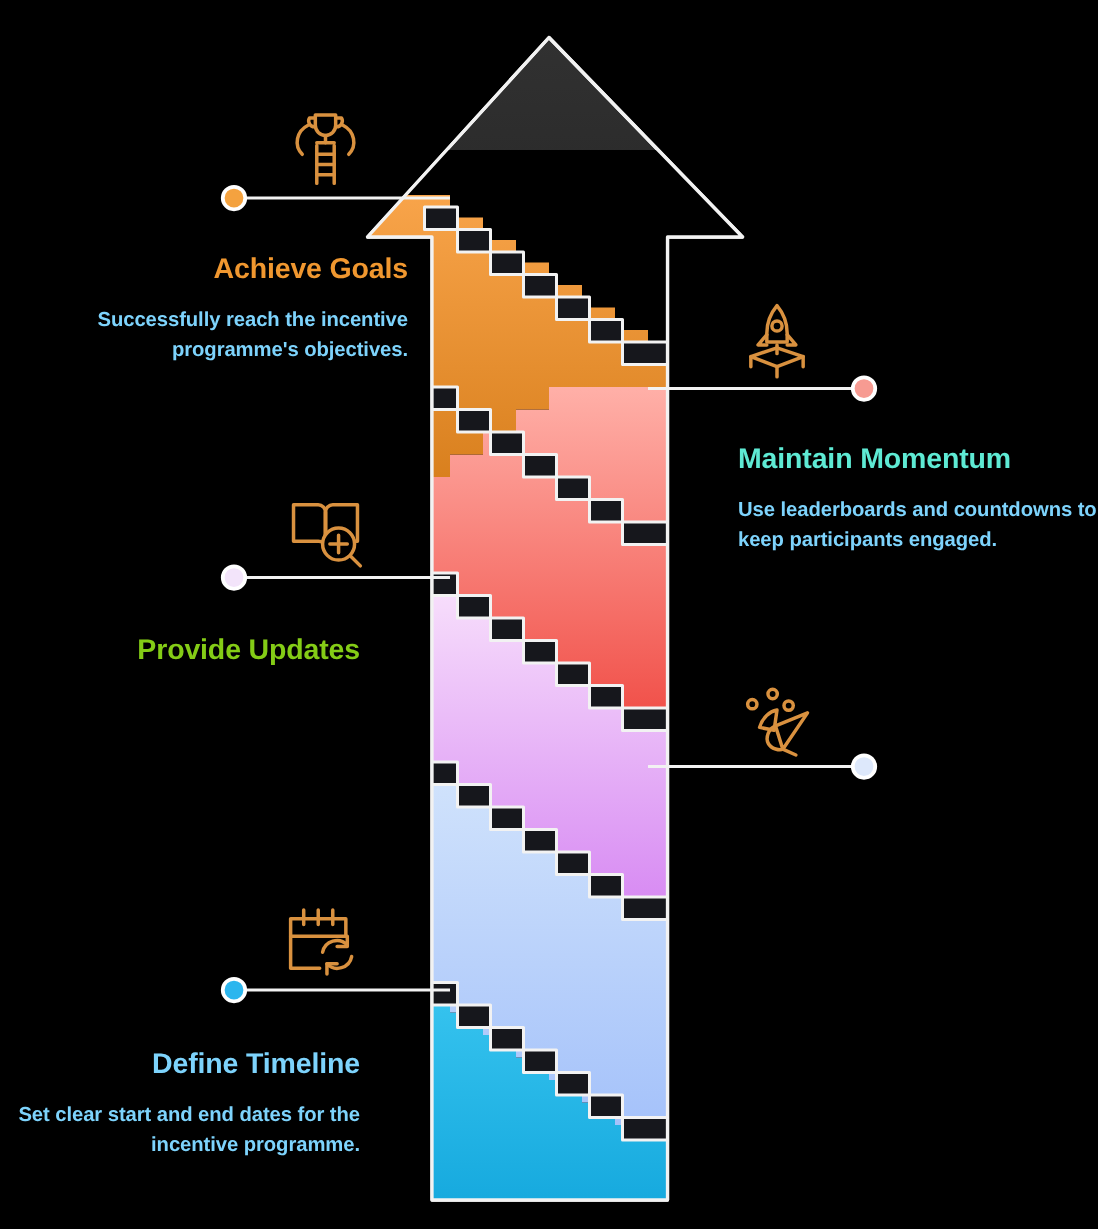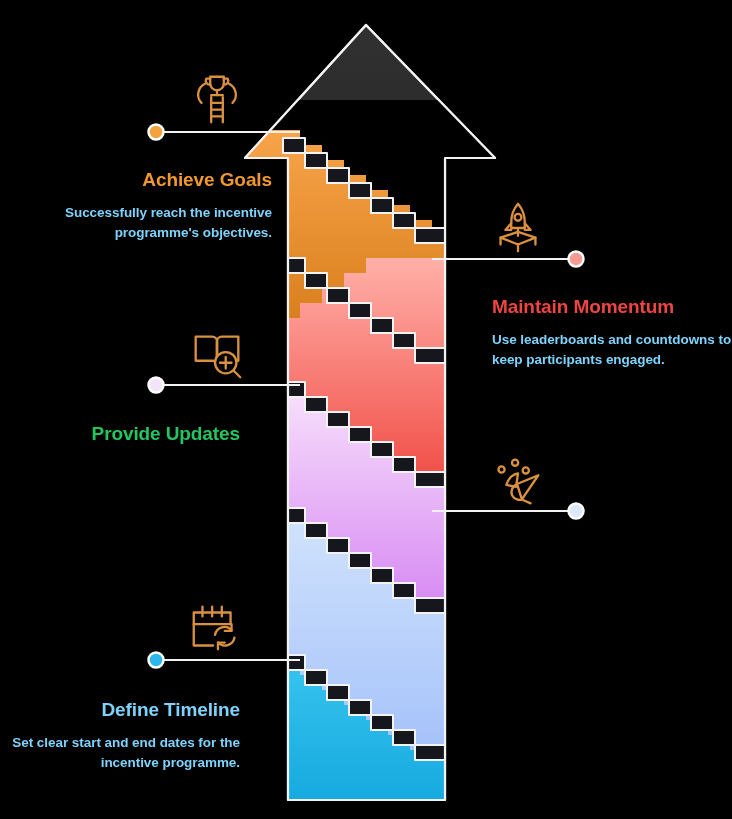--- a/index.html
+++ b/index.html
@@ -303,26 +303,26 @@
       <path d="M33 53 v-7 h7"></path>
     </svg>
   </div>
 
   <div class="block left" id="blk-achieve">
     <p class="title" style="color:#f0972f">Achieve Goals</p>
     <p class="desc">Successfully reach the incentive programme's objectives.</p>
   </div>
 
   <div class="block right" id="blk-maintain">
-    <p class="title" style="color:#ef4444">Maintain Momentum</p>
+    <p class="title" style="color:#5eead4">Maintain Momentum</p>
     <p class="desc">Use leaderboards and countdowns to keep participants engaged.</p>
   </div>
 
   <div class="block left" id="blk-updates">
-    <p class="title" style="color:#22c55e">Provide Updates</p>
+    <p class="title" style="color:#84cc16">Provide Updates</p>
   </div>
 
   <div class="block right" id="blk-communic">
   </div>
 
   <div class="block left" id="blk-timeline">
     <p class="title" style="color:#7dd3fc">Define Timeline</p>
     <p class="desc">Set clear start and end dates for the incentive programme.</p>
   </div>
 

